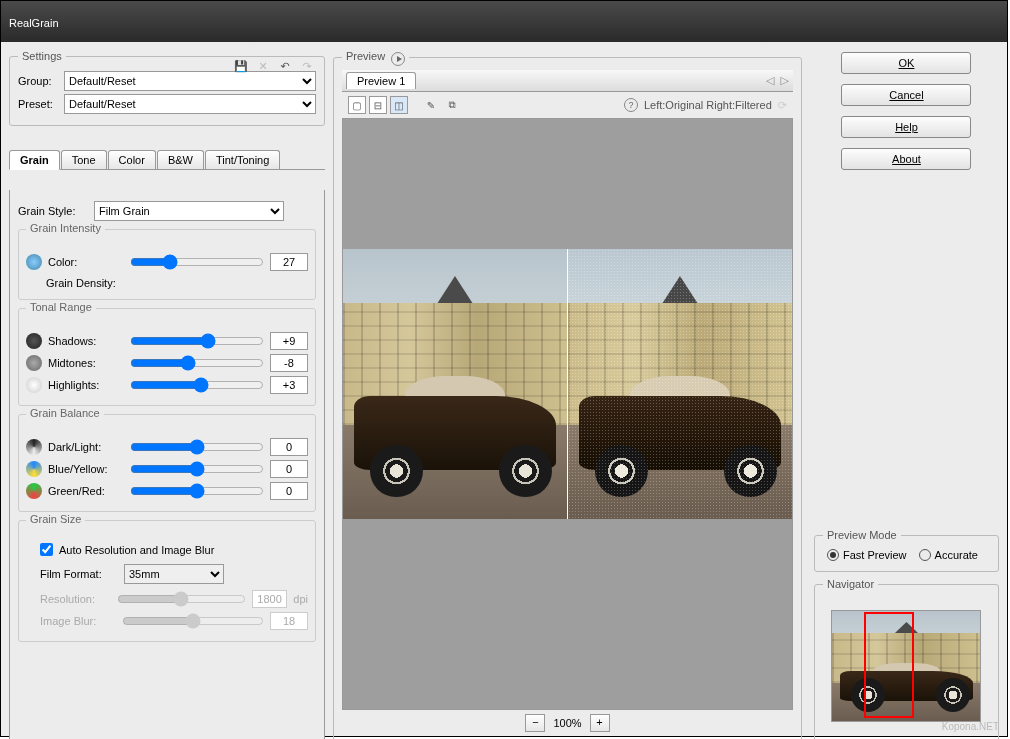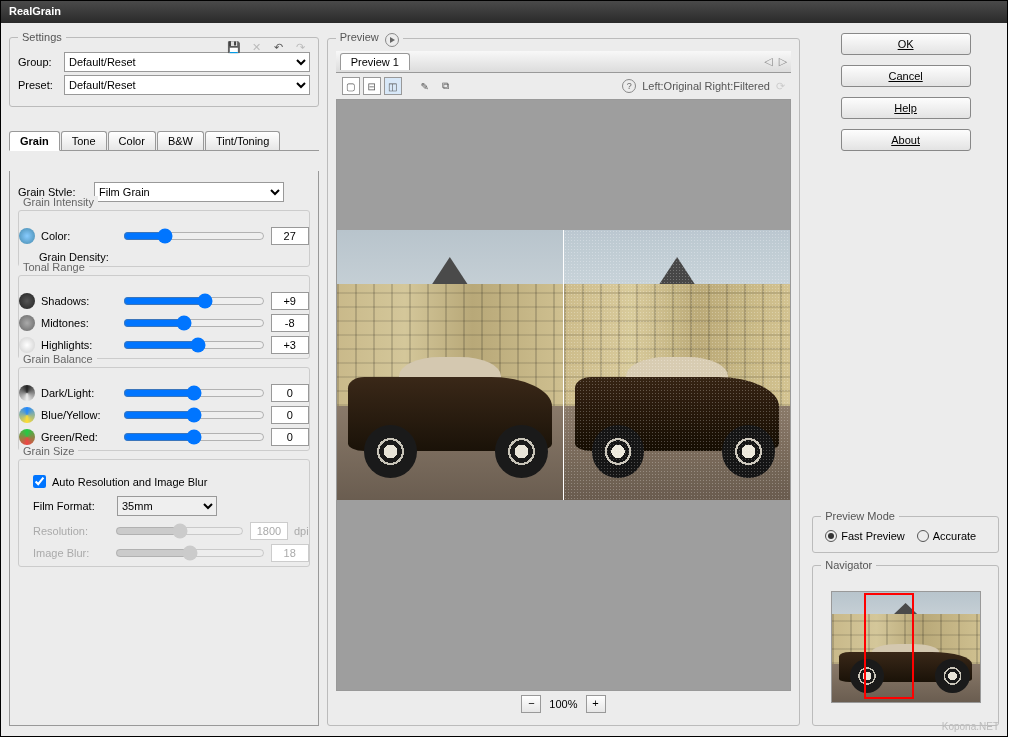--- a/index.html
+++ b/index.html
@@ -1,18 +1,18 @@
 <!DOCTYPE html>
 <html><head>
 <meta charset="utf-8">
 <style>
 * { box-sizing: border-box; margin: 0; padding: 0; font-family: Tahoma, Arial, sans-serif; font-size: 11px; }
 body { background: #fff; width: 1010px; height: 739px; overflow: hidden; }
 .window { width: 1008px; height: 737px; border: 1px solid #000; background: #ececec; position: relative; }
-.titlebar { height: 22px; background: linear-gradient(#4a4a4a, #2a2a2a); color: #fff; padding: 4px 8px; font-weight: bold; }
+.titlebar { height: 41px; background: linear-gradient(#4a4a4a, #2a2a2a); color: #fff; padding: 16px 8px; font-weight: normal; }
 .content { display: flex; gap: 8px; padding: 8px; height: calc(100% - 24px); }
 .left-panel { width: 316px; display: flex; flex-direction: column; gap: 20px; }
 .middle-panel { width: 512px; display: flex; flex-direction: column; }
 .right-panel { width: 206px; display: flex; flex-direction: column; gap: 6px; padding-left: 4px; }
 
 fieldset { border: 1px solid #bbb; border-radius: 3px; padding: 6px 8px 8px 8px; position: relative; }
 legend { padding: 0 4px; color: #555; font-size: 11px; }
 
 .topbar-icons { position: absolute; right: 10px; top: -3px; display: flex; gap: 8px; }
 .icon-btn { width: 14px; height: 14px; cursor: pointer; display: inline-flex; align-items: center; justify-content: center; color: #555; }
@@ -20,21 +20,21 @@
 .row { display: flex; align-items: center; gap: 6px; margin: 3px 0; }
 .row label { width: 40px; }
 select.wide { flex: 1; height: 20px; background: #fff; border: 1px solid #999; }
 select.med { width: 155px; height: 20px; background: #fff; border: 1px solid #999; }
 
 .tabs { display: flex; margin-top: 4px; border-bottom: 1px solid #999; }
 .tab { padding: 3px 10px; border: 1px solid #999; border-bottom: none; background: linear-gradient(#fff,#e6e6e6); margin-right: 1px; cursor: pointer; border-radius: 3px 3px 0 0; }
 .tab.active { background: #fff; border-bottom: 1px solid #fff; margin-bottom: -1px; font-weight: bold; }
 .tab-body { border: 1px solid #999; border-top: none; padding: 8px; background: #ececec; flex: 1; overflow-y: auto; }
 
-.subgroup { border: 1px solid #ccc; border-radius: 3px; padding: 0; margin: 8px 0; }
+.subgroup { border: 1px solid #ccc; border-radius: 3px; padding: 7px; margin: 8px 0; }
 .subgroup-title { position: relative; top: -15px; background: #ececec; display: inline-block; padding: 0 4px; color: #666; margin-bottom: -10px; }
 
 .slider-row { display: flex; align-items: center; gap: 6px; margin: 4px 0; }
 .slider-row .swatch { width: 16px; height: 16px; border-radius: 50%; background: radial-gradient(#999,#555); flex-shrink: 0; }
 .slider-row label { width: 76px; }
 .slider-row input[type=range] { flex: 1; height: 16px; }
 .slider-row .valbox { width: 38px; height: 18px; border: 1px solid #999; background: #fff; text-align: center; font-size: 11px; line-height: 16px; }
 .disabled { color: #aaa; }
 .disabled .valbox { color: #aaa; border-color: #ccc; }
 

